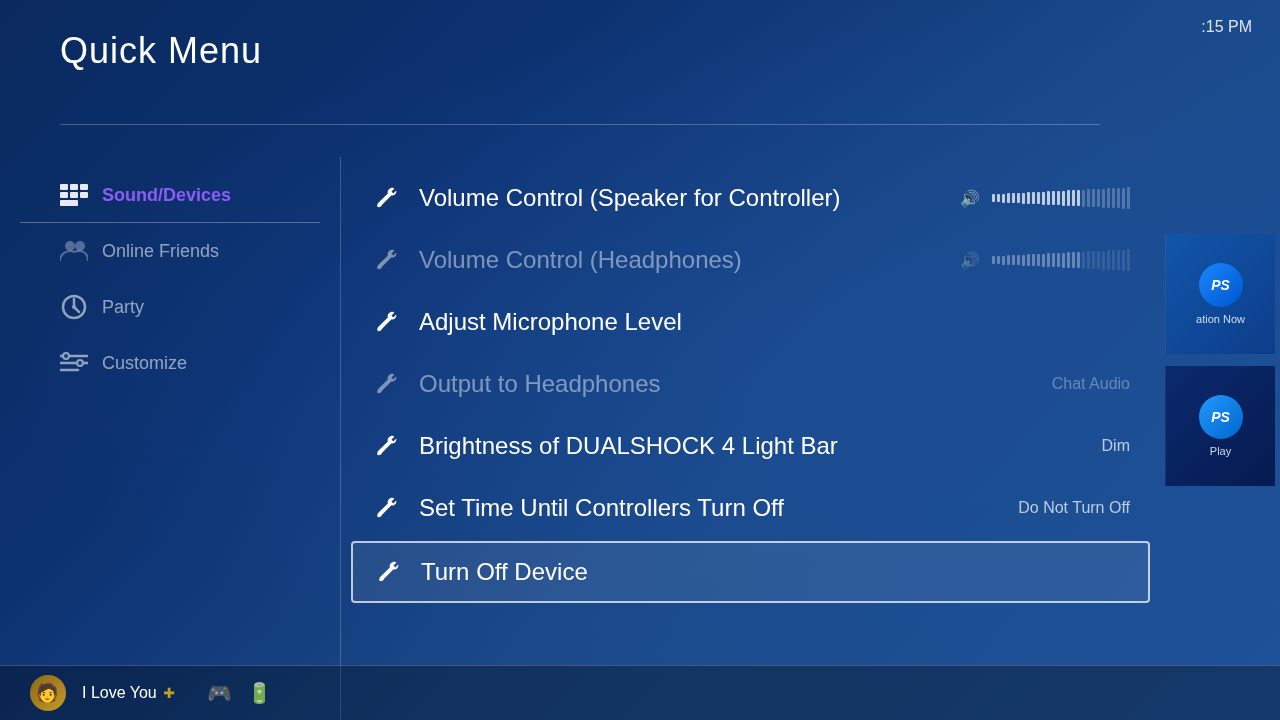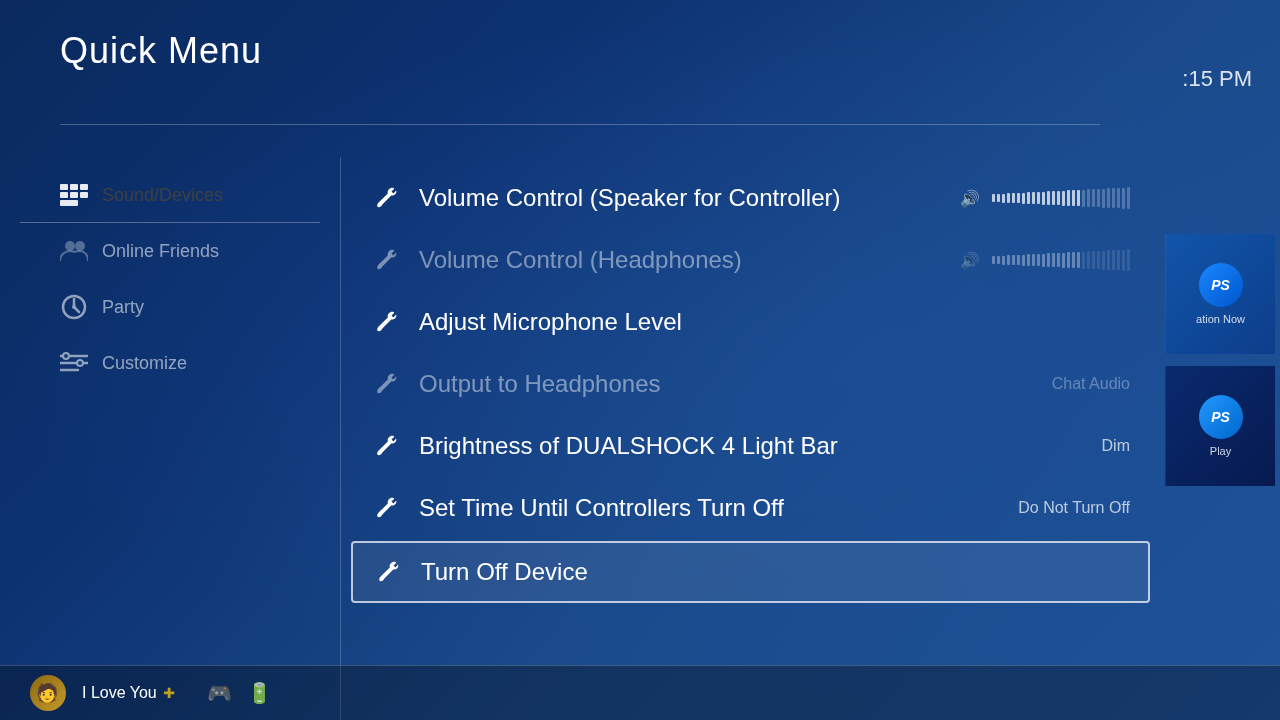--- a/index.html
+++ b/index.html
@@ -22,24 +22,23 @@
       background: radial-gradient(ellipse at 70% 50%, rgba(30, 80, 160, 0.4) 0%, transparent 70%);
       pointer-events: none;
     }
 
     
     .top-bar {
       position: absolute;
       top: 0;
       right: 0;
       padding: 18px 28px;
-      font-size: 22px;
+      font-size: 16px;
       color: rgba(255,255,255,0.85);
       font-weight: 300;
-      margin-top: 48px;
     }
 
     
     .quick-menu {
       position: absolute;
       top: 0;
       left: 0;
       width: 1160px;
       height: 720px;
       display: flex;
@@ -82,22 +81,22 @@
       padding: 14px 20px 14px 60px;
       cursor: pointer;
       color: rgba(255,255,255,0.55);
       font-size: 18px;
       font-weight: 300;
       gap: 14px;
       position: relative;
     }
 
     .sidebar-item.active {
-      color: #404040;
-      font-weight: 400;
+      color: #8b5cf6;
+      font-weight: 700;
     }
 
     .sidebar-item.active::after {
       content: '';
       position: absolute;
       bottom: 0;
       left: 20px;
       right: 20px;
       height: 1px;
       background: rgba(255,255,255,0.3);

